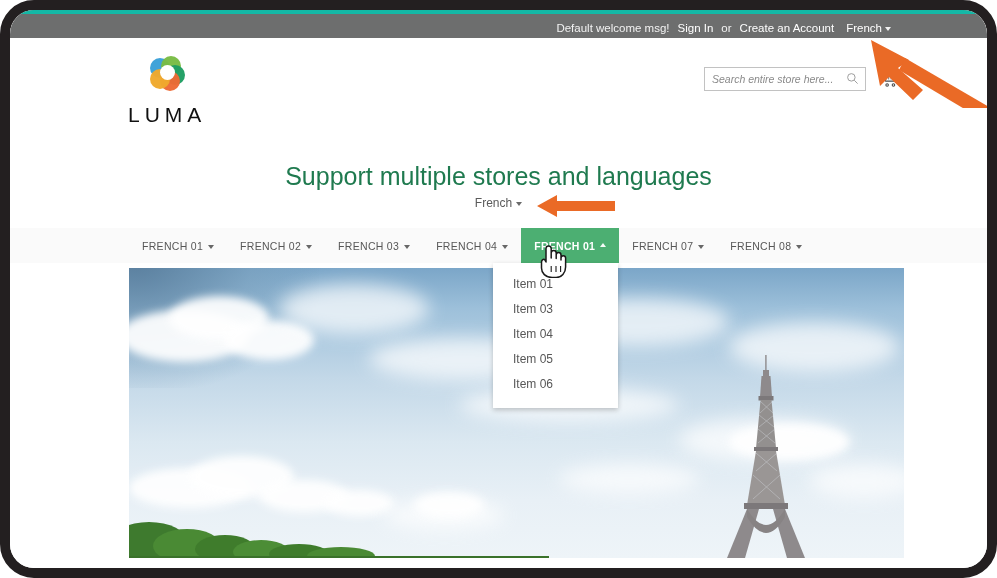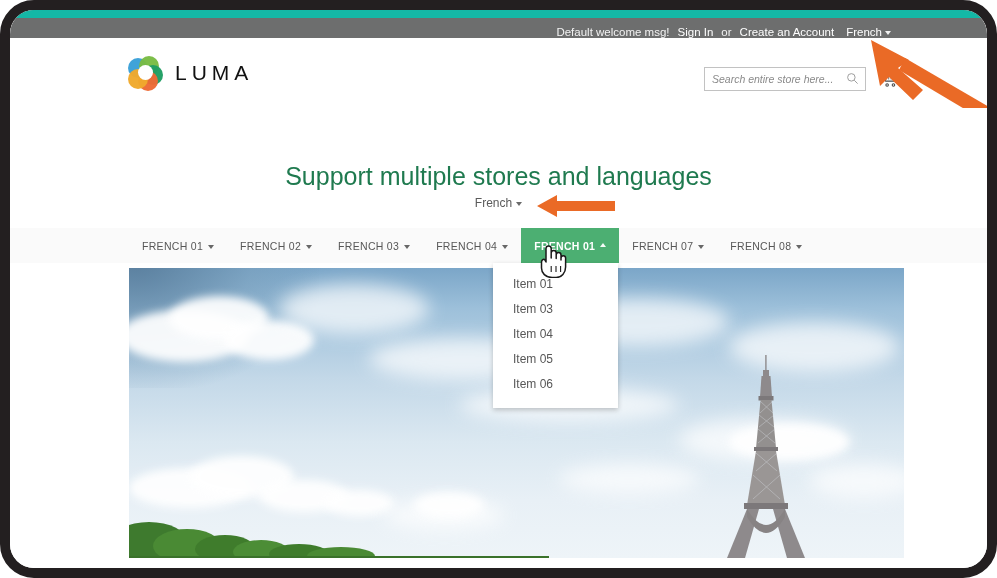--- a/index.html
+++ b/index.html
@@ -34,21 +34,21 @@
     overflow: hidden;
   }
 
   
   #top-bar {
     position: absolute;
     left: 0; top: 0;
     width: 977px;
     height: 28px;
     background: #6d6e6e;
-    border-top: 8px solid #14b8a6;
+    border-top: 4px solid #14b8a6;
     box-sizing: border-box;
   }
   #top-bar-inner {
     position: absolute;
     right: 96px;
     top: 0;
     height: 28px;
     display: flex;
     align-items: center;
     gap: 8px;
@@ -101,20 +101,21 @@
     background: #ffffff;
   }
   #logo-block {
     position: absolute;
     left: 118px;
     top: 18px;
     display: flex;
     align-items: center;
     gap: 13px;
     cursor: pointer;
+    flex-direction: column;
   }
   #logo-mark {
     position: relative;
     width: 34px;
     height: 34px;
   }
   #logo-mark .petal {
     position: absolute;
     width: 20px;
     height: 20px;

